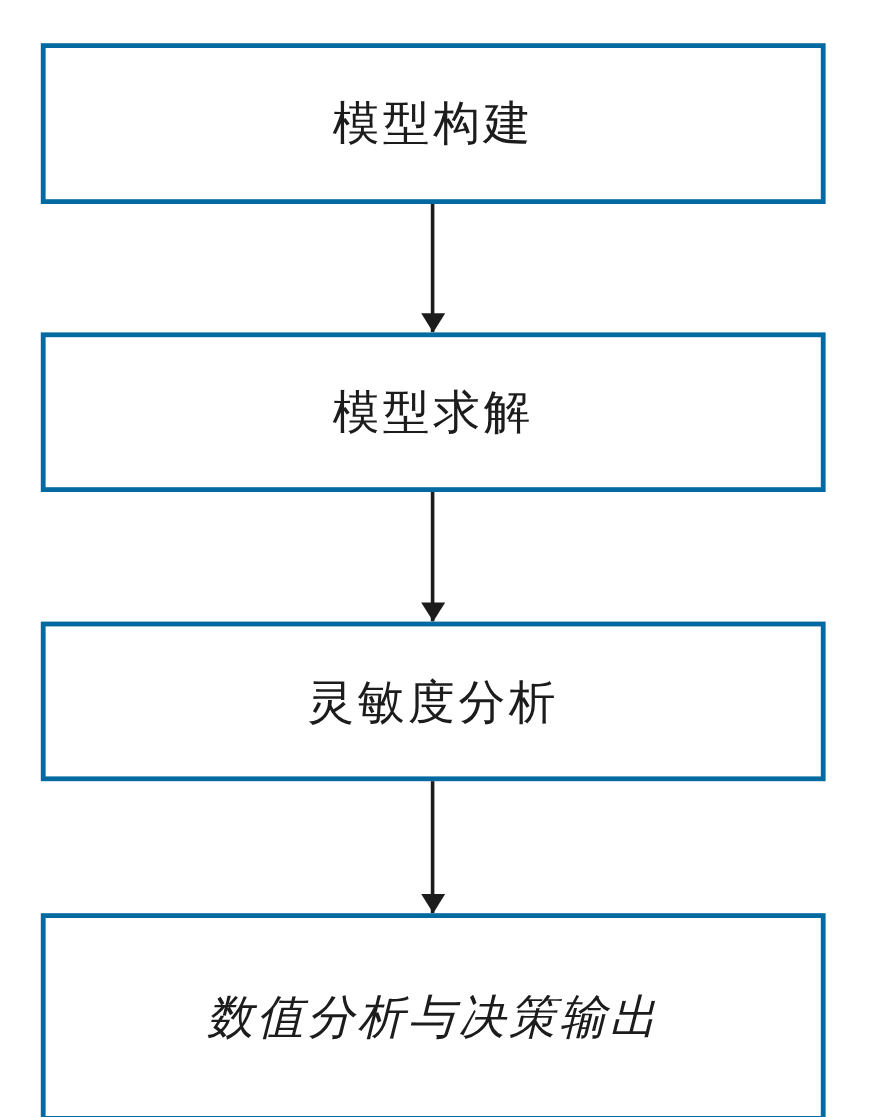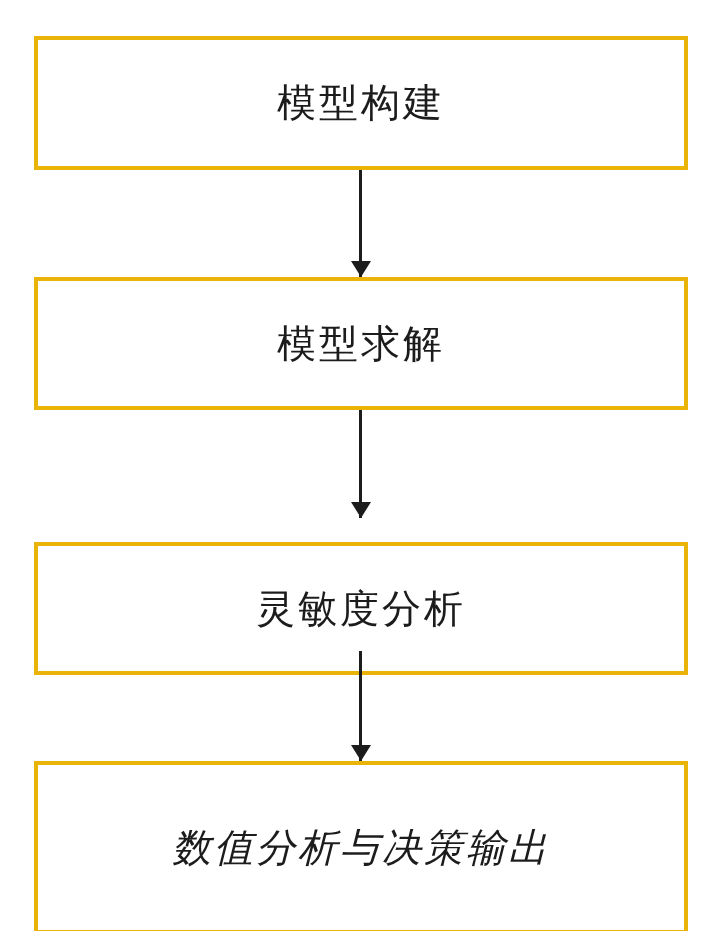--- a/index.html
+++ b/index.html
@@ -13,35 +13,35 @@
     height: 931px;
     background: #ffffff;
     overflow: hidden;
     font-family: "Liberation Sans", sans-serif;
   }
   .flow-node {
     position: absolute;
     left: 34px;
     width: 654px;
     box-sizing: border-box;
-    border: 4px solid #eab308;
+    border: 4px solid #0369a1;
     background: #ffffff;
     display: flex;
     align-items: center;
     justify-content: center;
   }
   .flow-node .node-label {
     font-size: 39px;
     color: #1c1c1c;
     letter-spacing: 3px;
     white-space: nowrap;
   }
   #node-1 { top: 36px;  height: 134px; }
   #node-2 { top: 277px; height: 133px; align-items: center; }
-  #node-3 { top: 542px; height: 133px; font-family: Liberation Mono, monospace; }
+  #node-3 { top: 518px; height: 133px; font-family: Liberation Mono, monospace; }
   #node-4 { top: 761px; height: 173px; font-style: italic; }
 
   .flow-arrow {
     position: absolute;
     left: 359px;
     width: 3px;
     background: #1c1c1c;
   }
   .flow-arrow::after {
     content: '';

